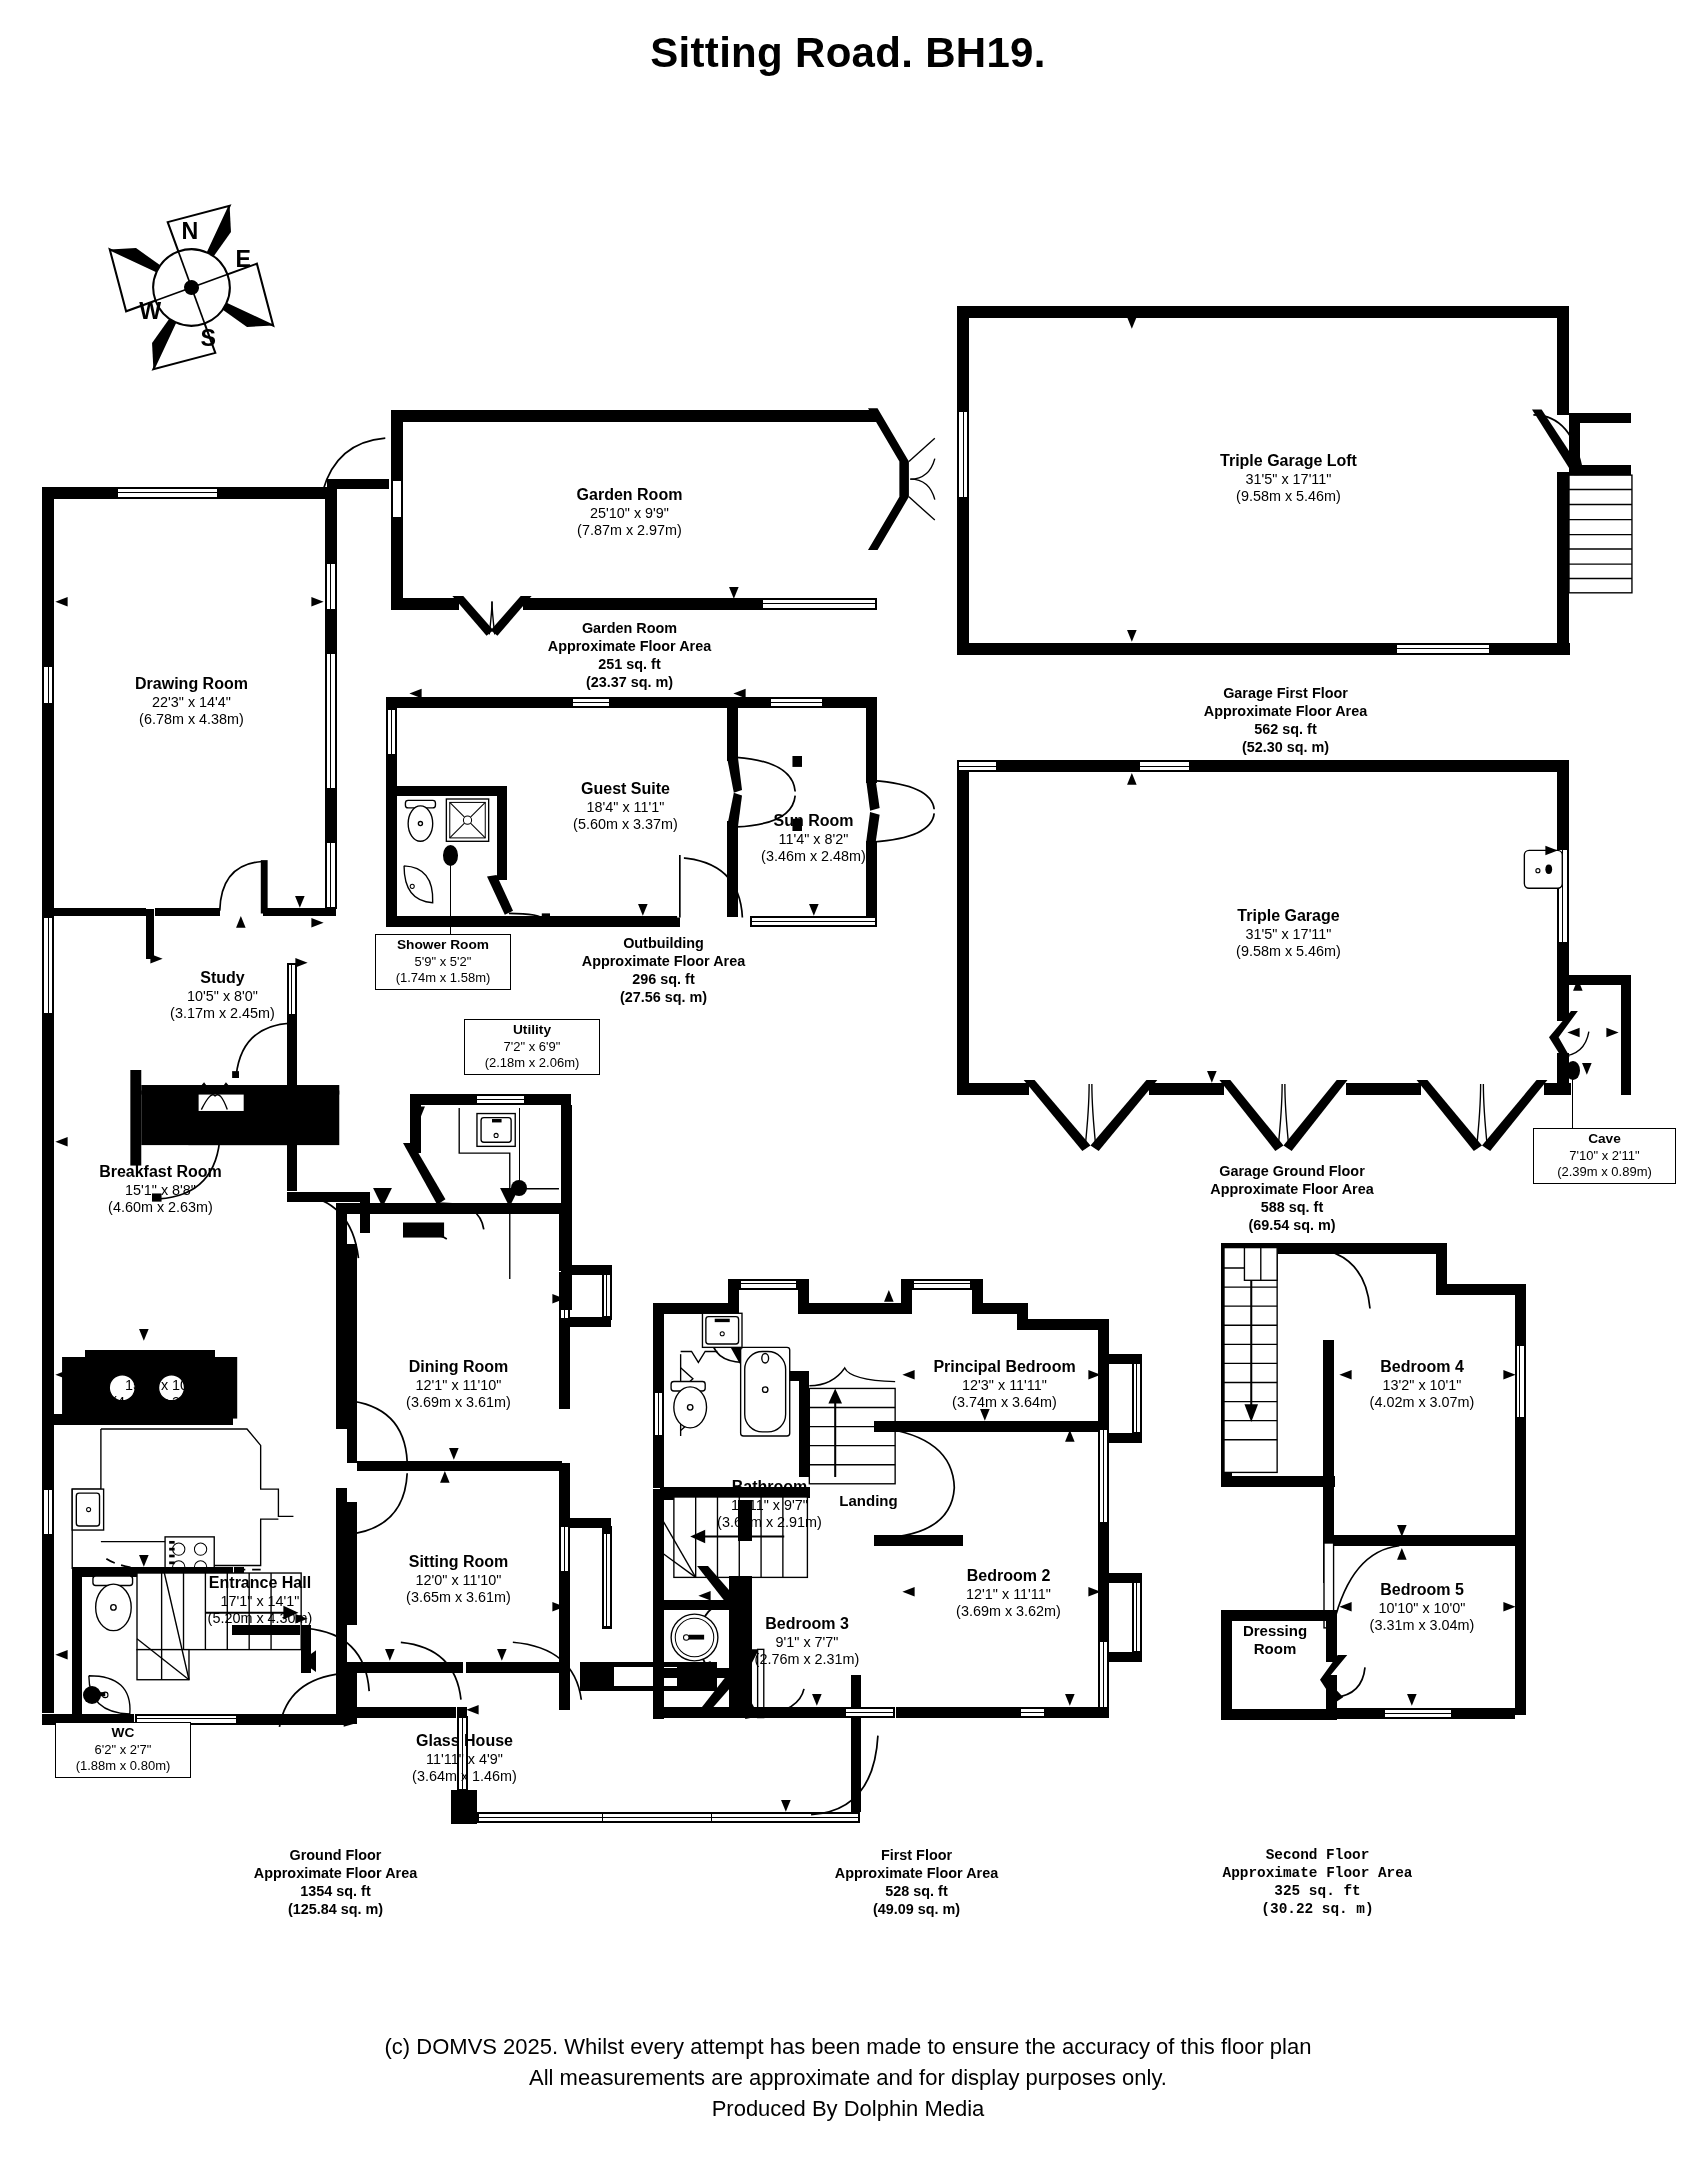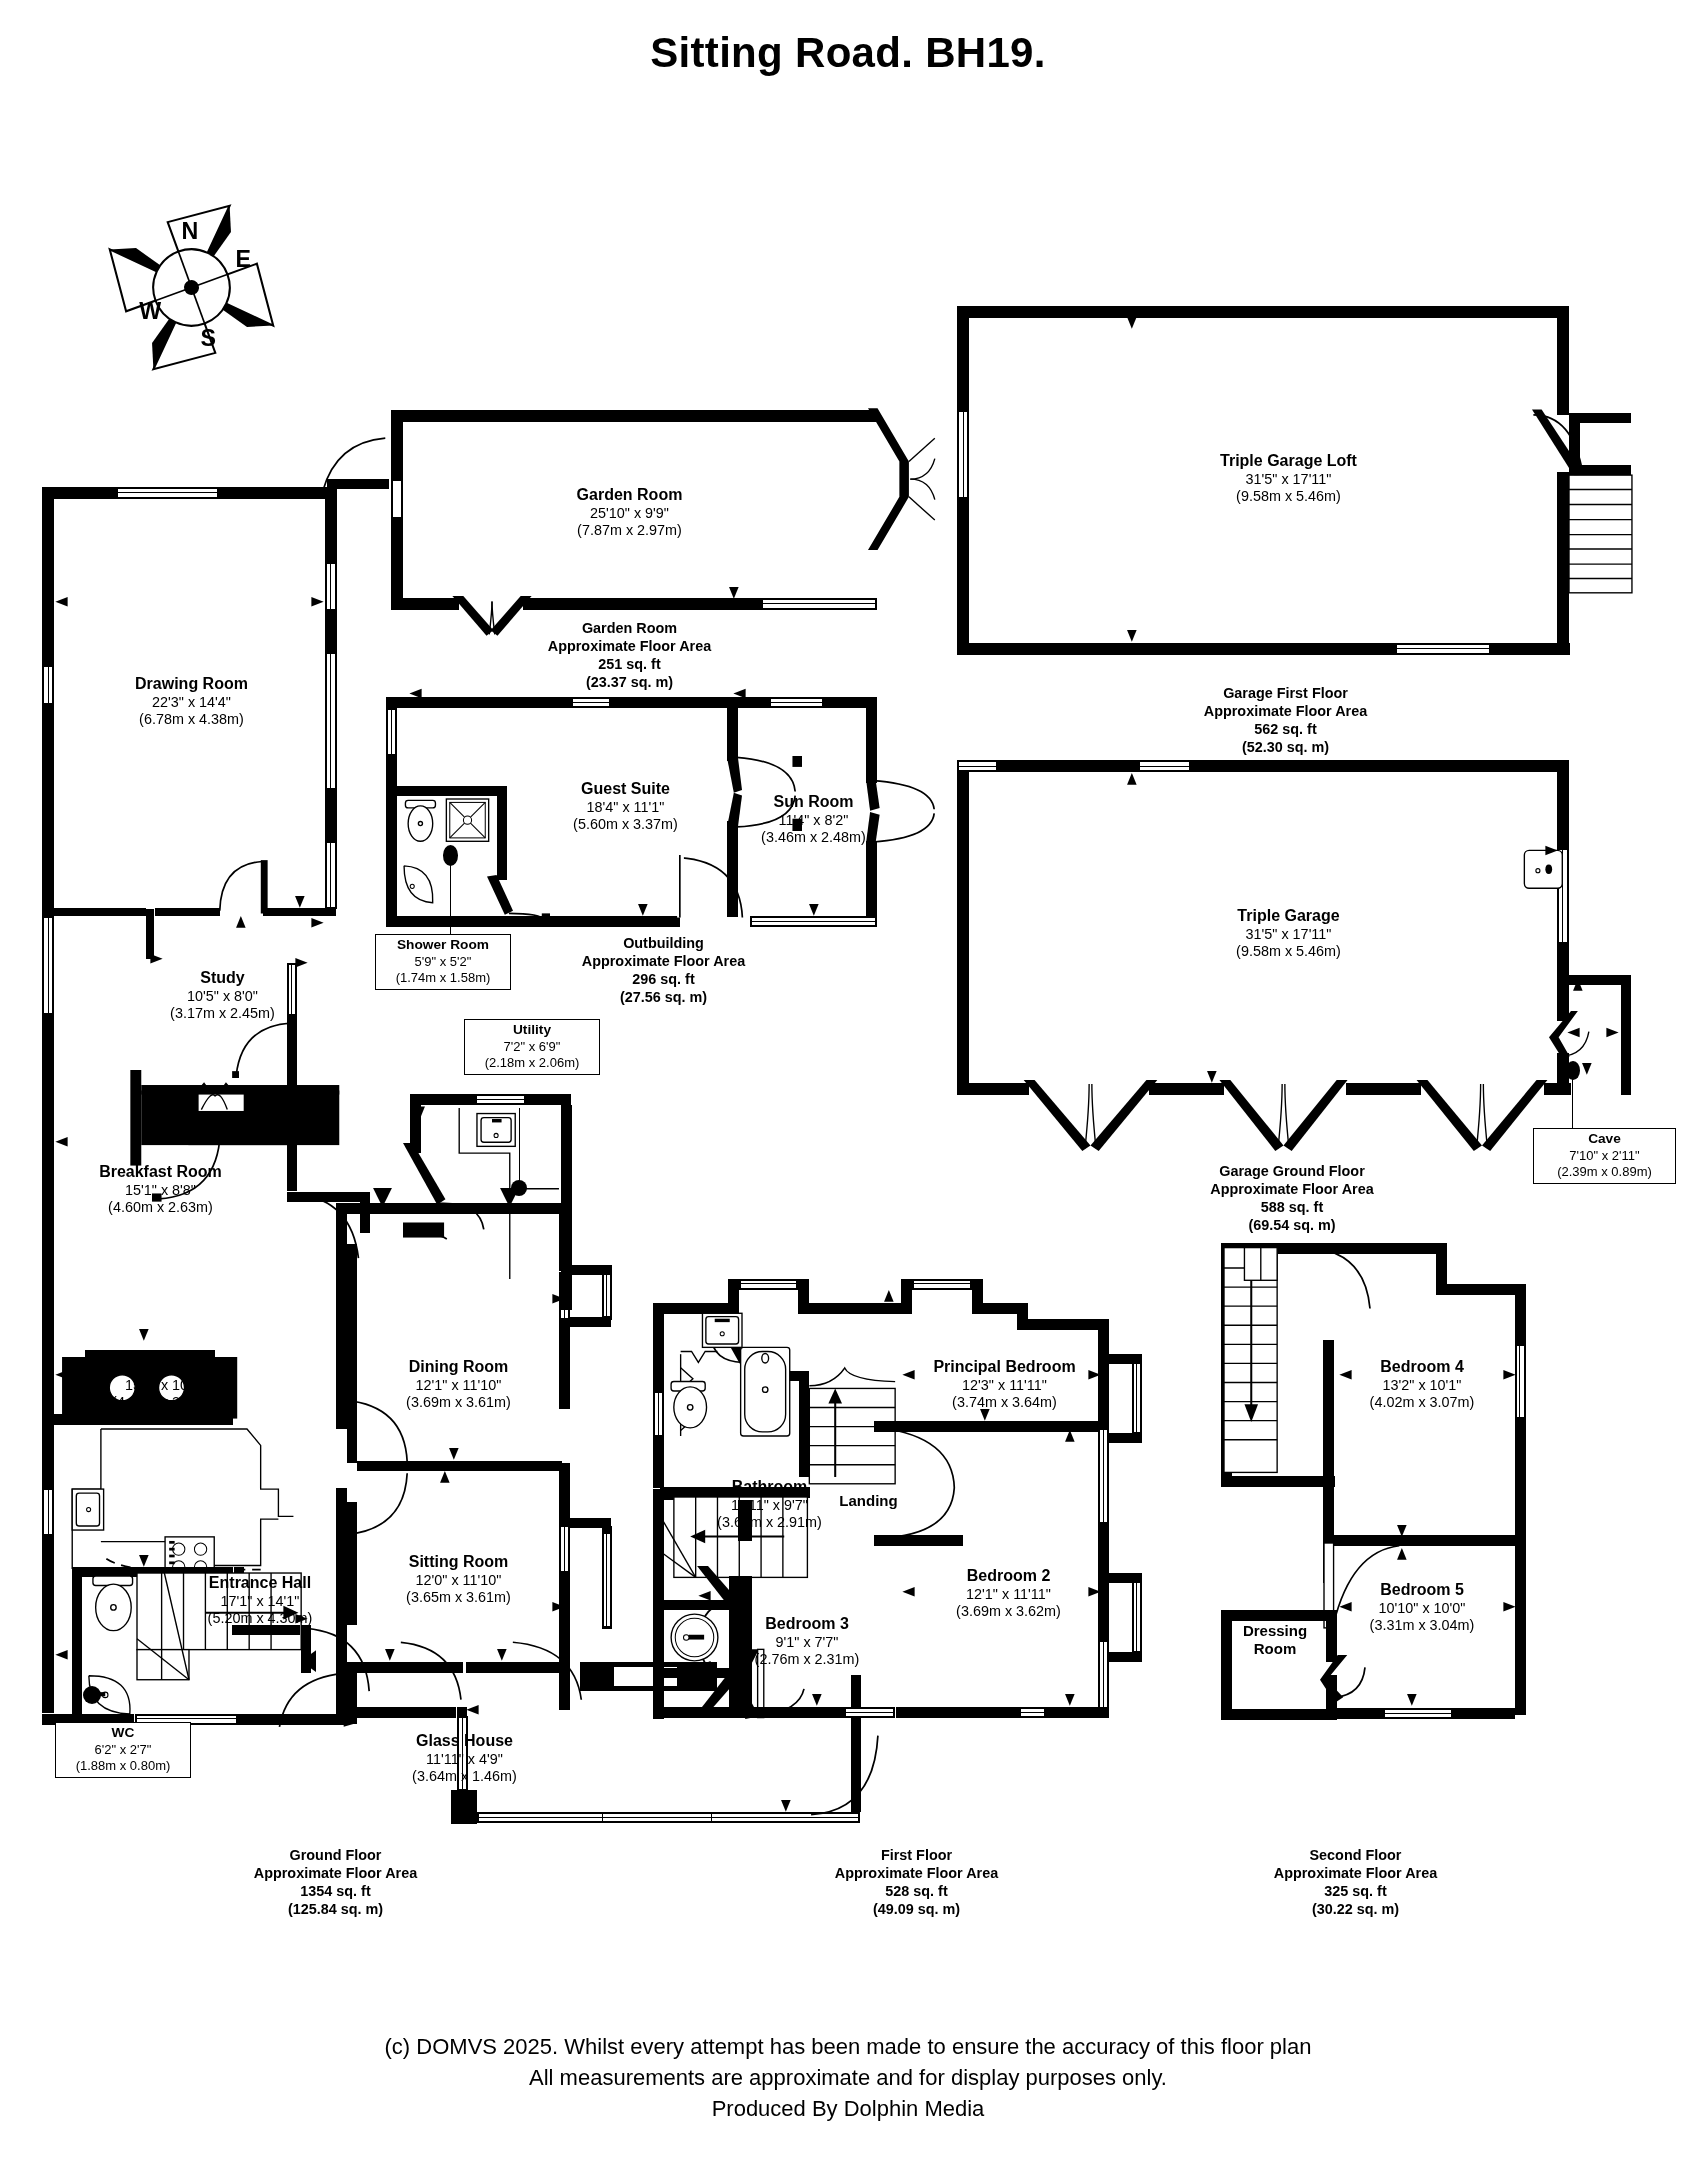--- a/index.html
+++ b/index.html
@@ -369,21 +369,21 @@
       </svg>
     <svg class="fix" style="left:807px; top:904px; width:13.7px; height:13.7px;" viewBox="0 0 20 20">
         <polygon points="3,0 17,0 10,17" fill="#000"></polygon>
       </svg>
   </div>
   <div class="lbl" style="left:540px; top:779px; width:171px;">
     <span class="nm">Guest Suite</span>
     <span class="d1">18'4" x 11'1"</span>
     <span class="d2">(5.60m x 3.37m)</span>
   </div>
-  <div class="lbl" style="left:735px; top:792px; width:157px;text-align:center;">
+  <div class="lbl" style="left:735px; top:811px; width:157px;text-align:center;">
     <span class="nm">Sun Room</span>
     <span class="d1">11'4" x 8'2"</span>
     <span class="d2">(3.46m x 2.48m)</span>
   </div>
   <div class="lbl boxed small" style="left:375px; top:934px; width:123px;">
     <span class="nm">Shower Room</span>
     <span class="d1">5'9" x 5'2"</span>
     <span class="d2">(1.74m x 1.58m)</span>
   </div>
   <div class="arealbl" style="left:568px; top:934px; width:191px;">
@@ -1075,21 +1075,21 @@
   </div>
   <div class="lbl" style="left:1333px; top:1580px; width:178px;">
     <span class="nm">Bedroom 5</span>
     <span class="d1">10'10" x 10'0"</span>
     <span class="d2">(3.31m x 3.04m)</span>
   </div>
   <div class="plainlbl" style="left:1203px; top:1622px; width:144px;">
     <span>Dressing</span>
     <span>Room</span>
   </div>
-  <div class="arealbl" style="left:1246px; top:1846px; width:219px;">
+  <div class="arealbl" style="left:1208px; top:1846px; width:219px;font-family:Liberation Mono, monospace;">
     <span>Second Floor</span>
     <span>Approximate Floor Area</span>
     <span>325 sq. ft</span>
     <span>(30.22 sq. m)</span>
   </div>
 
   <div class="disclaimer">
     <span>(c) DOMVS 2025. Whilst every attempt has been made to ensure the accuracy of this floor plan</span>
     <span>All measurements are approximate and for display purposes only.</span>
     <span>Produced By Dolphin Media</span>

